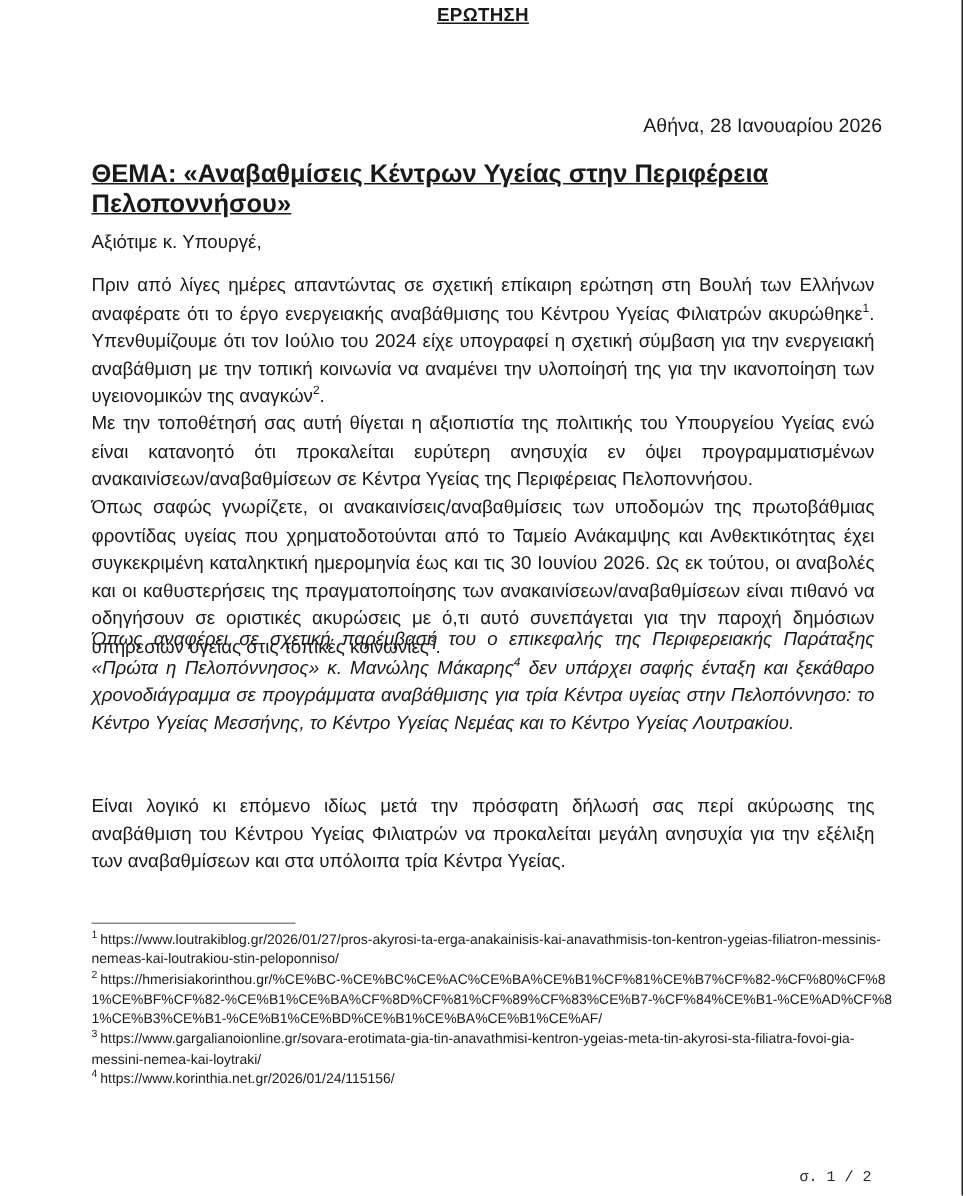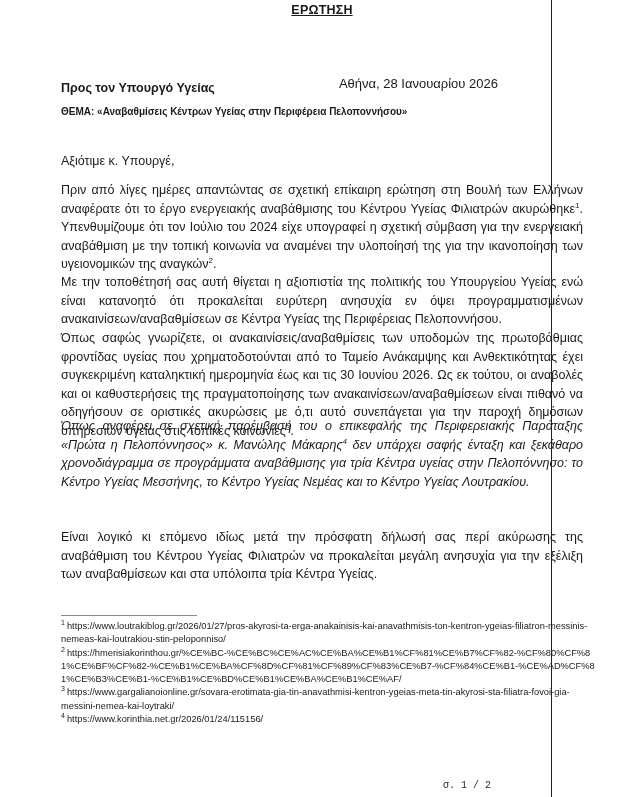--- a/index.html
+++ b/index.html
@@ -11,21 +11,21 @@
       width: 644px;
       height: 797px;
       position: relative;
       overflow: hidden;
       font-family: "Liberation Sans", "DejaVu Sans", sans-serif;
       color: #1a1a1a;
     }
     .page {
       position: absolute;
       left: 0; top: 0;
-      width: 552px;
+      width: 642px;
       height: 797px;
       border-right: 1.5px solid #222;
       box-sizing: border-box;
     }
     .title {
       position: absolute;
       top: 3px;
       left: 0;
       width: 644px;
       text-align: center;
@@ -45,22 +45,23 @@
       position: absolute;
       top: 81px;
       left: 61px;
       font-size: 12.5px;
       font-weight: bold;
     }
     .subject {
       position: absolute;
       top: 106px;
       left: 61px;
-      font-size: 10px;
+      font-size: 17px;
       font-weight: bold;
+      text-decoration: underline;
     }
     .greeting {
       position: absolute;
       top: 154px;
       left: 61px;
       font-size: 12.5px;
     }
     .body-text {
       position: absolute;
       left: 61px;
@@ -123,21 +124,20 @@
   </style>
 </head>
 <body>
 
 <div class="page">
 
   <div class="title">ΕΡΩΤΗΣΗ</div>
 
   <div class="date">Αθήνα, 28 Ιανουαρίου 2026</div>
 
-  <div class="recipient">Προς τον Υπουργό Υγείας</div>
 
   <div class="subject">ΘΕΜΑ: «Αναβαθμίσεις Κέντρων Υγείας στην Περιφέρεια Πελοποννήσου»</div>
 
   <div class="greeting">Αξιότιμε κ. Υπουργέ,</div>
 
   <div class="body-text p1">
     <span>Πριν από λίγες ημέρες απαντώντας σε σχετική επίκαιρη ερώτηση στη Βουλή των Ελλήνων αναφέρατε ότι το έργο ενεργειακής αναβάθμισης του Κέντρου Υγείας Φιλιατρών ακυρώθηκε</span><sup>1</sup><span>. Υπενθυμίζουμε ότι τον Ιούλιο του 2024 είχε υπογραφεί η σχετική σύμβαση για την ενεργειακή αναβάθμιση με την τοπική κοινωνία να αναμένει την υλοποίησή της για την ικανοποίηση των υγειονομικών της αναγκών</span><sup>2</sup><span>.</span>
   </div>
 
   <div class="body-text p2">

